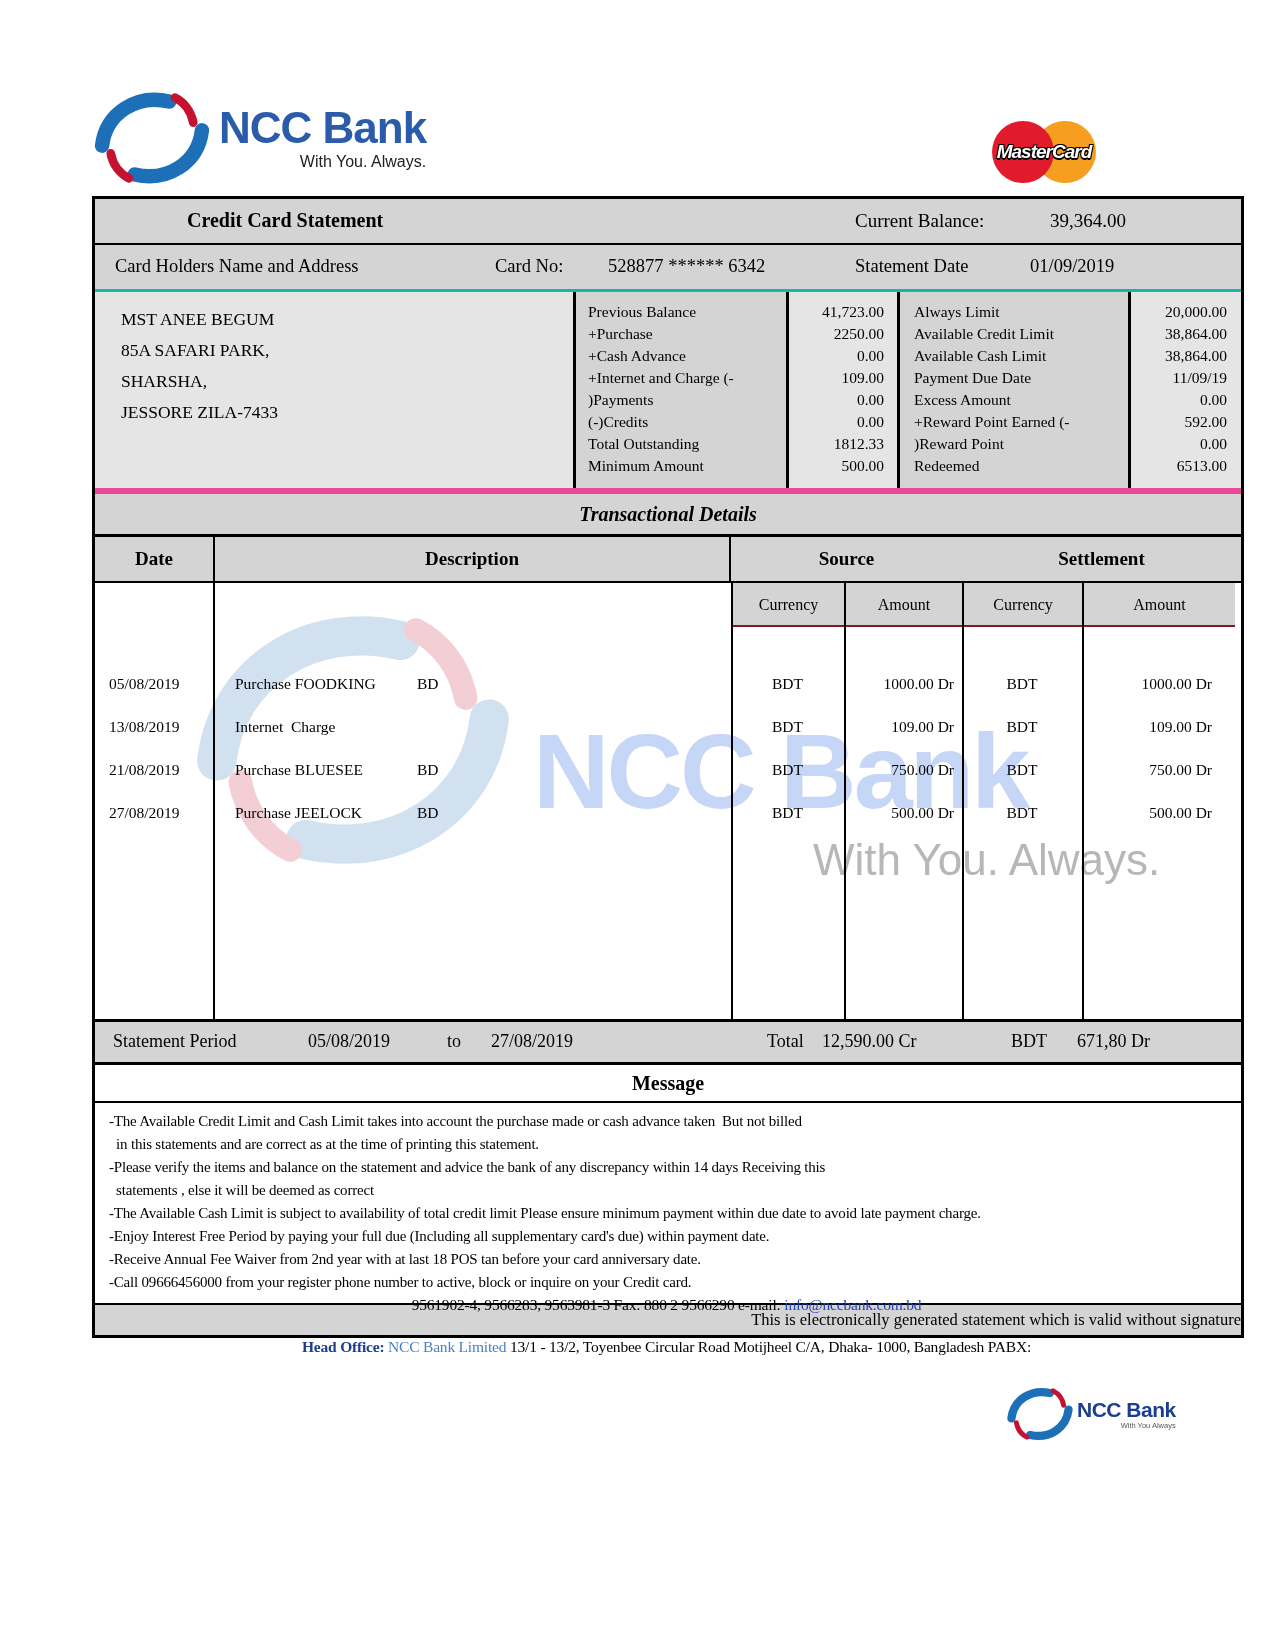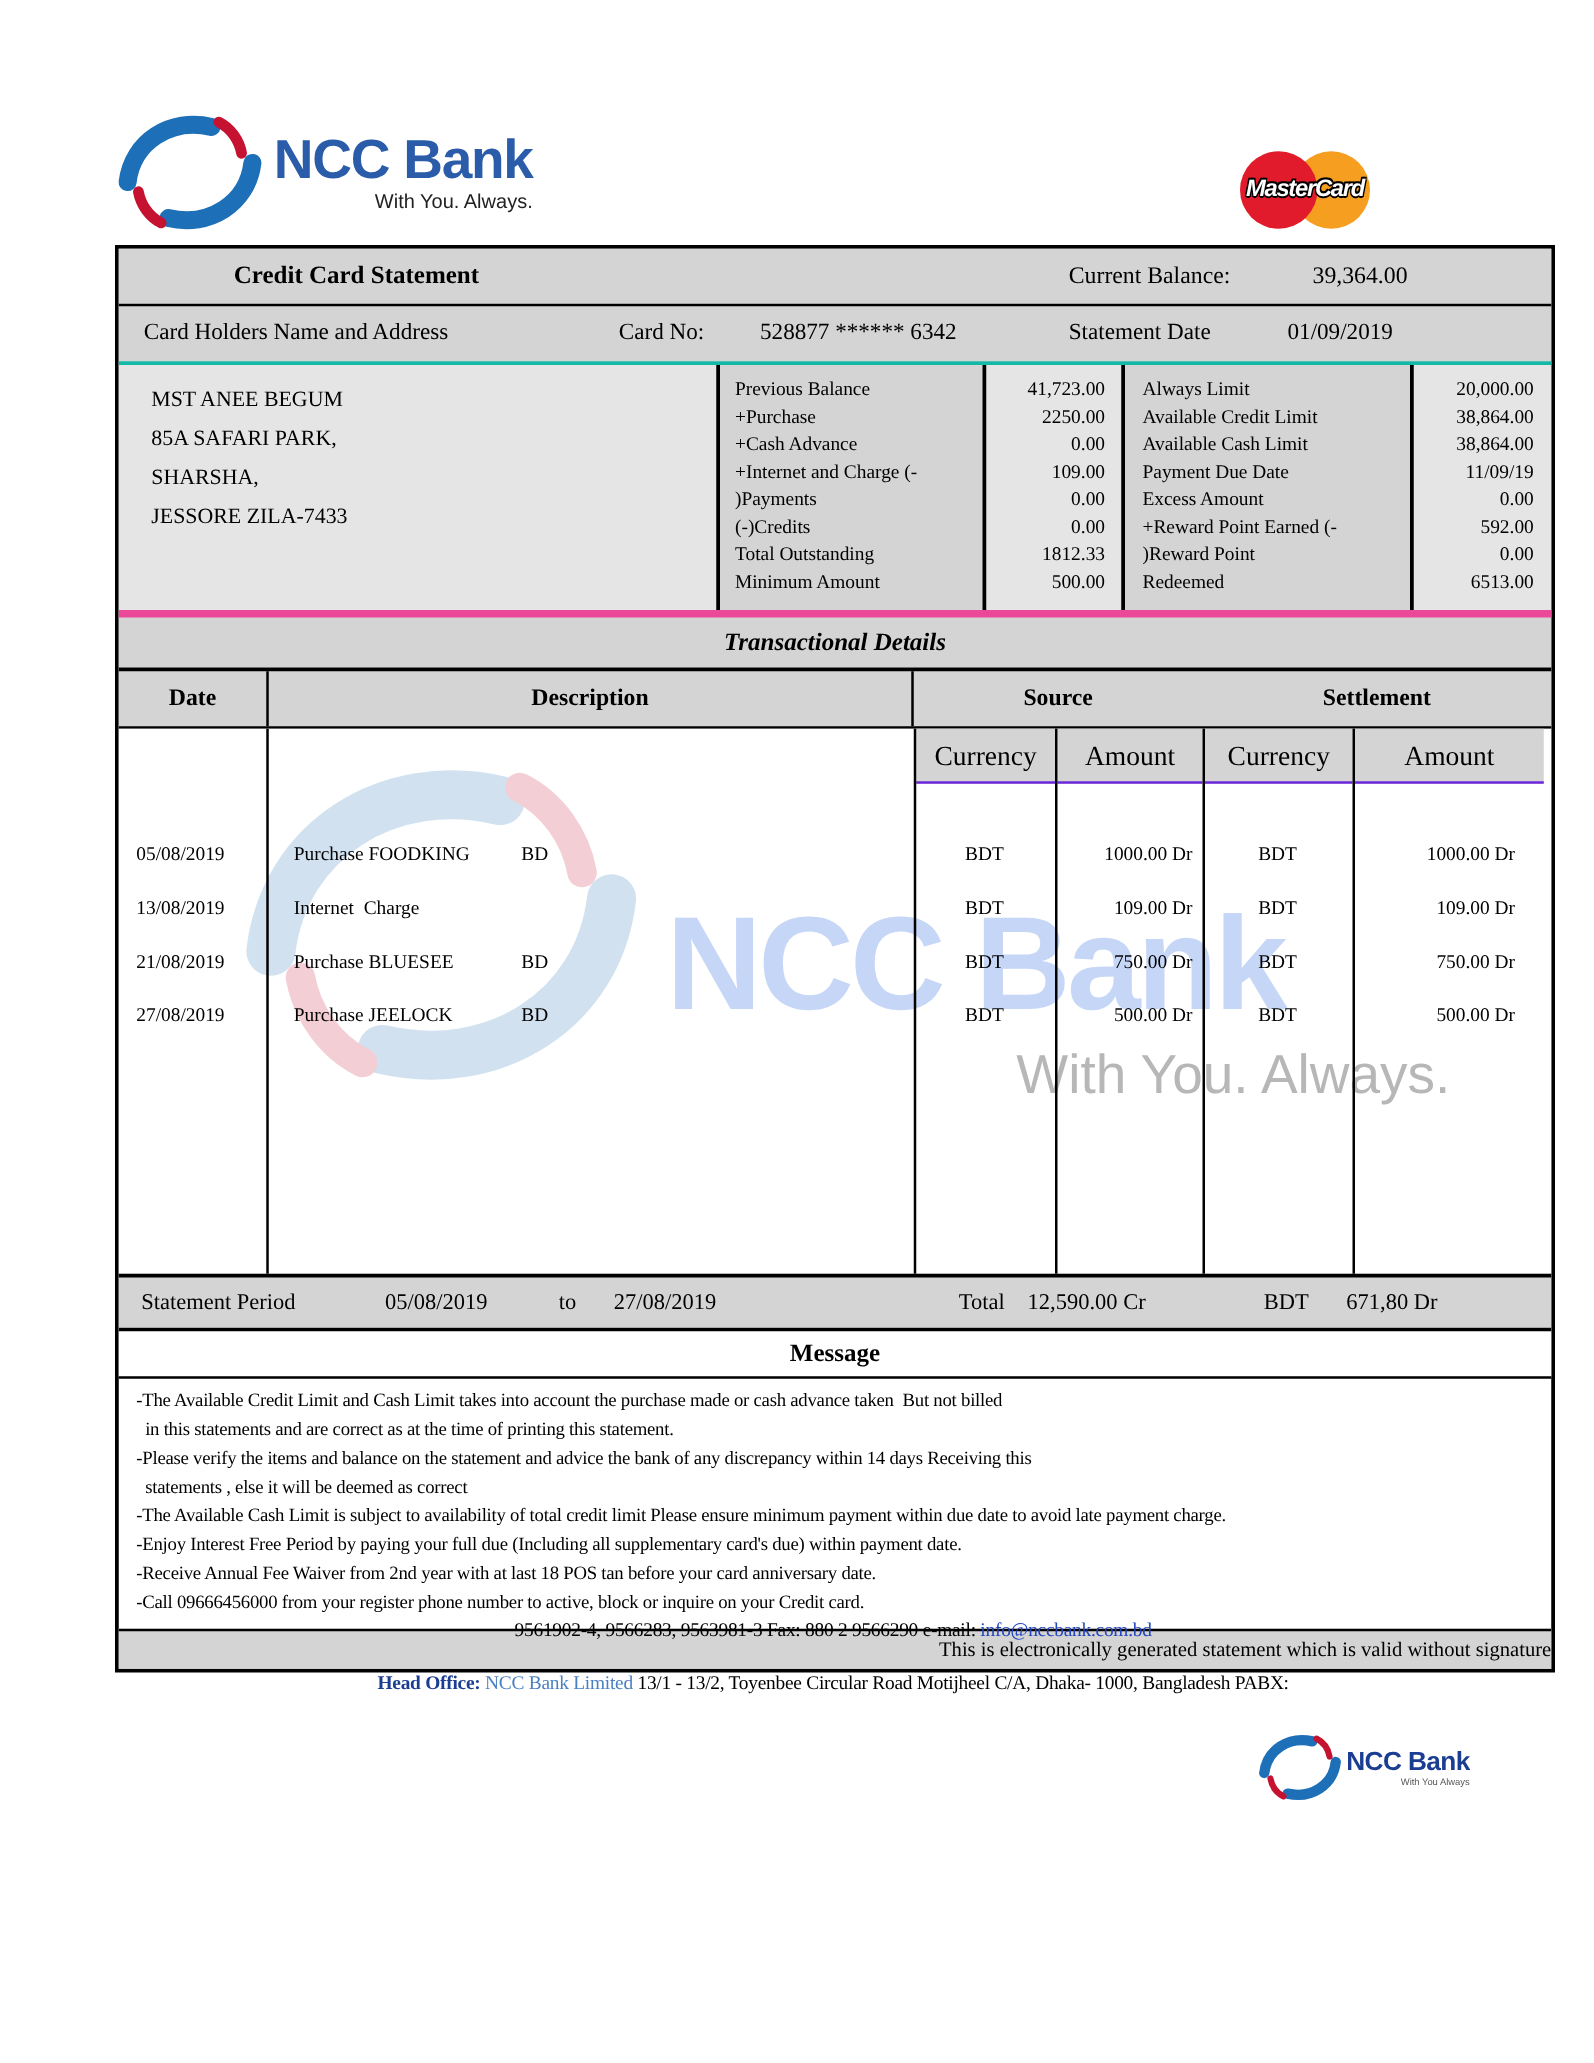--- a/index.html
+++ b/index.html
@@ -53,22 +53,22 @@
 
   .r-thead{display:flex;height:44px;border-top:3px solid #000;border-bottom:2px solid #000;
            font-weight:bold;font-size:19px;text-align:center;line-height:44px;}
   .th-date{width:118px;border-right:2px solid #000;}
   .th-desc{width:514px;border-right:2px solid #000;}
   .th-src{width:231px;}
   .th-set{flex:1;}
 
   .r-bodywrap{position:relative;height:436px;background:#fff;}
   .vline{position:absolute;top:0;bottom:0;width:2px;background:#000;z-index:4;}
-  .subcell{position:absolute;top:0;height:44px;background:#d4d4d4;border-bottom:2px solid #6d28d9;
-           z-index:3;text-align:center;font-size:22px;line-height:44px;box-sizing:border-box;}
+  .subcell{position:absolute;top:0;height:44px;background:#d4d4d4;border-bottom:2px solid #7f1d1d;
+           z-index:3;text-align:center;font-size:16px;line-height:44px;box-sizing:border-box;}
   .sc1{left:638px;width:111px;} .sc2{left:751px;width:116px;}
   .sc3{left:869px;width:118px;} .sc4{left:989px;width:151px;}
 
   .wm{position:absolute;z-index:1;pointer-events:none;}
   .wm-swirl{left:72px;top:26px;width:372px;height:262px;opacity:0.2;}
   .wm-swirl svg{width:100%;height:100%;}
   .wm-word{left:438px;top:128px;font-family:"Liberation Sans",sans-serif;font-weight:bold;
            font-size:106px;color:#bcd0f5;letter-spacing:-3px;opacity:0.85;}
   .wm-tag{left:718px;top:252px;font-family:"Liberation Sans",sans-serif;font-size:44px;
           color:#ababab;opacity:0.85;}

